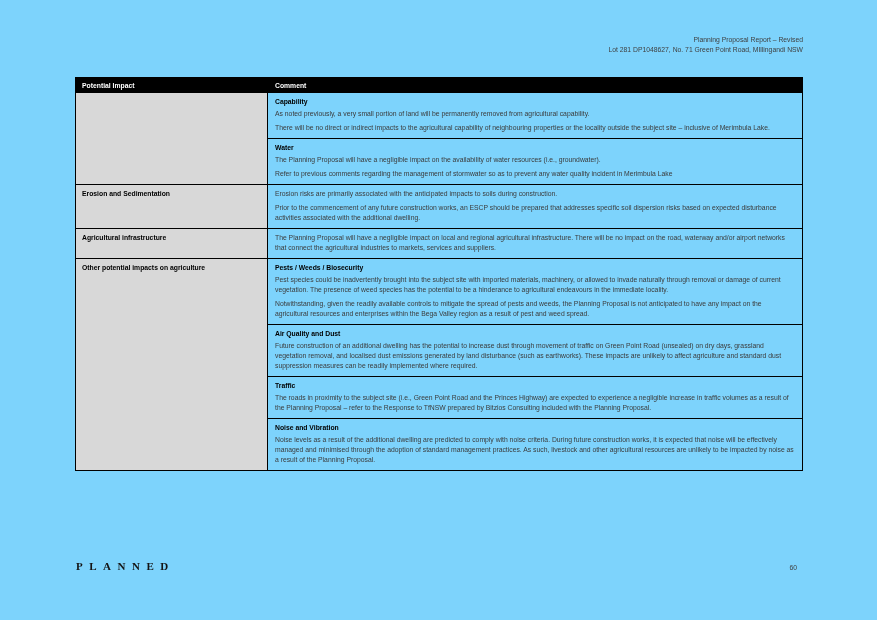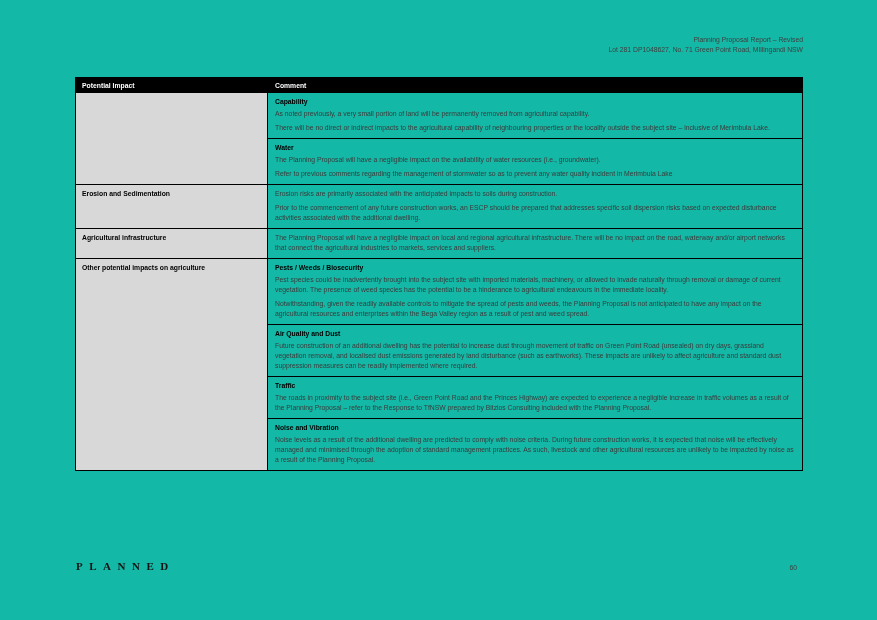--- a/index.html
+++ b/index.html
@@ -1,20 +1,20 @@
 <!DOCTYPE html>
 <html><head>
 <meta charset="utf-8">
 <style>
   * { margin:0; padding:0; box-sizing:border-box; }
   html, body { background:#ffffff; }
   .page {
     position:relative;
     width:877px; height:620px;
-    background:#14b8a6;
+    background:#7dd3fc;
     font-family:"Liberation Sans", sans-serif;
     overflow:hidden;
   }
   .doc-header {
     position:absolute;
     top:35px; right:74px;
     text-align:right;
     font-size:6.8px;
     line-height:10px;
     color:#3f3f3f;

